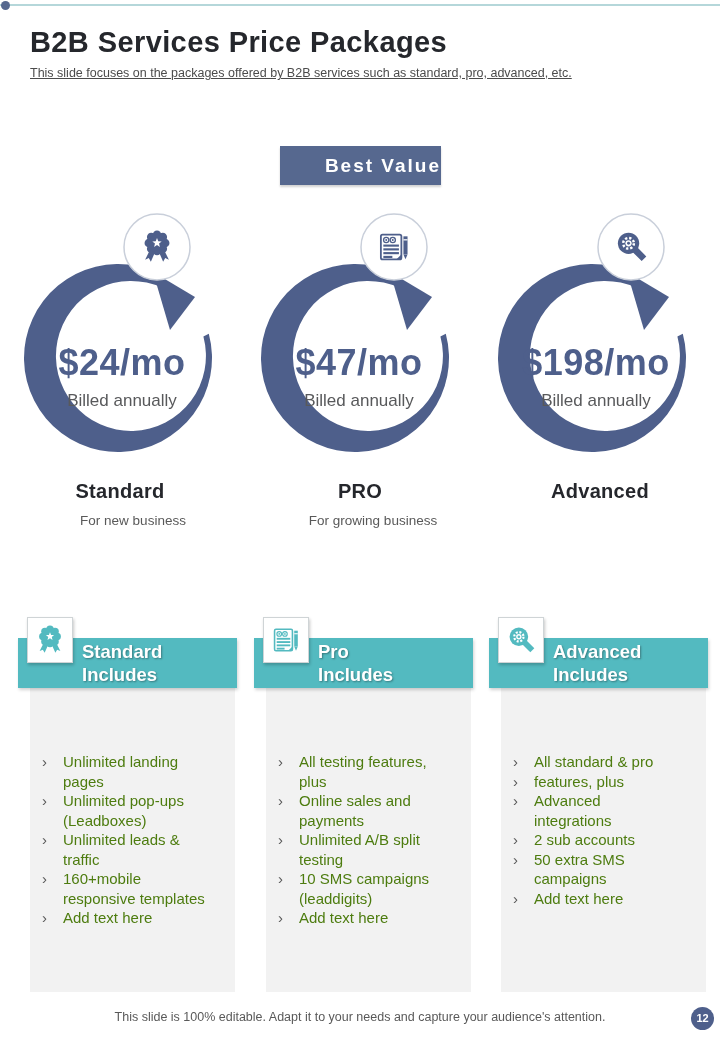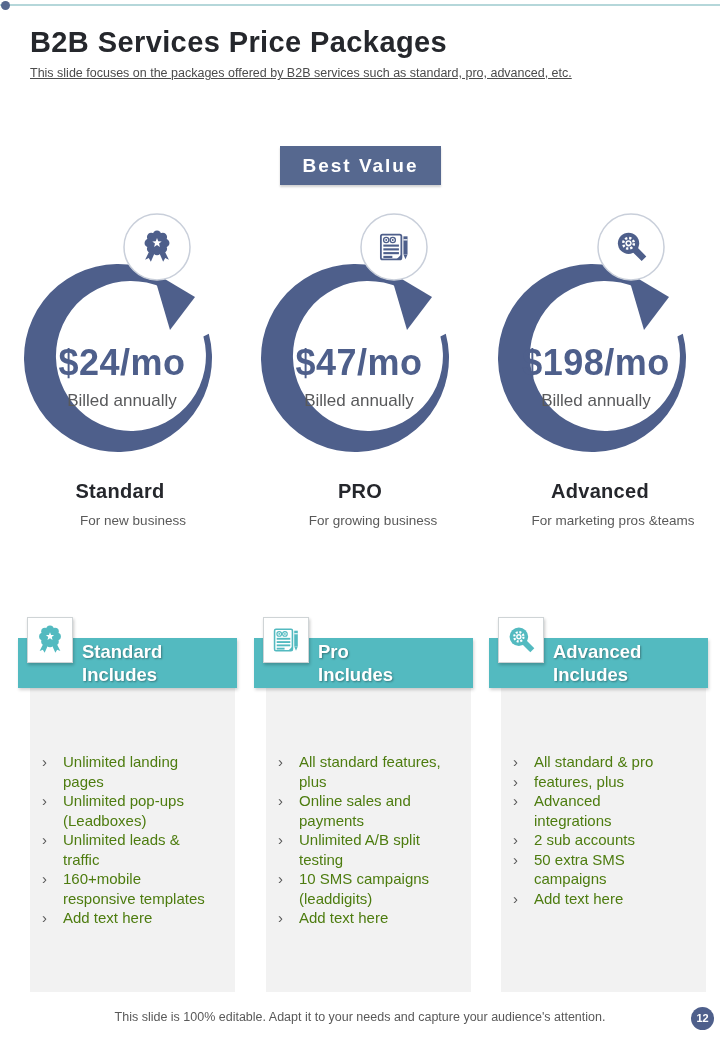--- a/index.html
+++ b/index.html
@@ -15,21 +15,21 @@
   body{font-family:"Liberation Sans",sans-serif;}
   .slide{position:relative;width:720px;height:1040px;background:#fff;overflow:hidden;margin:0 auto;}
 
   .top-line{position:absolute;left:0;top:4px;width:720px;height:2px;background:#B5D7DA;}
   .top-dot{position:absolute;left:1px;top:1px;width:9px;height:9px;border-radius:50%;background:var(--badge-blue);}
 
   .title{position:absolute;left:30px;top:26px;font-size:29px;font-weight:800;letter-spacing:.4px;color:var(--heading-dark);}
   .subtitle{position:absolute;left:30px;top:66px;font-size:12.5px;color:#4B4B4B;text-decoration:underline;}
 
   .badge{position:absolute;left:280px;top:146px;width:161px;height:39px;background:var(--badge-blue);
-    color:#fff;font-size:19px;font-weight:700;letter-spacing:2px;text-align:center;line-height:39px;
+    color:#fff;font-size:19px;font-weight:700;letter-spacing:2px;text-align:right;line-height:39px;
     box-shadow:0 2px 2px rgba(0,0,0,.18);}
 
   .ring{position:absolute;top:212px;width:230px;height:250px;}
   .ring.r0{left:5px;} .ring.r1{left:242px;} .ring.r2{left:479px;}
   .price-txt{font-size:36px;font-weight:700;letter-spacing:.5px;fill:var(--accent-blue);}
   .billed-txt{font-size:17px;fill:#58595B;}
 
   .plan-names{position:absolute;left:0;top:480px;width:720px;display:flex;}
   .plan-cell{width:240px;text-align:center;}
   .plan-name{font-size:20px;font-weight:800;letter-spacing:.3px;color:var(--heading-dark);}
@@ -145,21 +145,20 @@
     <div class="plan-cell">
       <div class="plan-name">Standard</div>
       <div class="plan-tagline">For new business</div>
     </div>
     <div class="plan-cell">
       <div class="plan-name">PRO</div>
       <div class="plan-tagline">For growing business</div>
     </div>
     <div class="plan-cell">
       <div class="plan-name">Advanced</div>
-      <div class="plan-tagline">For marketing pros &amp;teams</div>
     </div>
   </div>
 
   <div class="col-body body0">
     <ul class="features">
 
     <li>
           <span class="bullet">›</span>
           <span class="feat-text">Unlimited landing
 pages</span>
@@ -193,21 +192,21 @@
     <svg width="44" height="44" viewBox="-24 -24 48 48">
       <use href="#sym-award" transform="scale(0.78)" style="color:#53BAC0"></use>
     </svg>
   </div>
 
   <div class="col-body body1">
     <ul class="features">
 
     <li>
           <span class="bullet">›</span>
-          <span class="feat-text">All standard features,
+          <span class="feat-text">All testing features,
 plus</span>
         </li>
         <li>
           <span class="bullet">›</span>
           <span class="feat-text">Online sales and
 payments</span>
         </li>
         <li>
           <span class="bullet">›</span>
           <span class="feat-text">Unlimited A/B split

